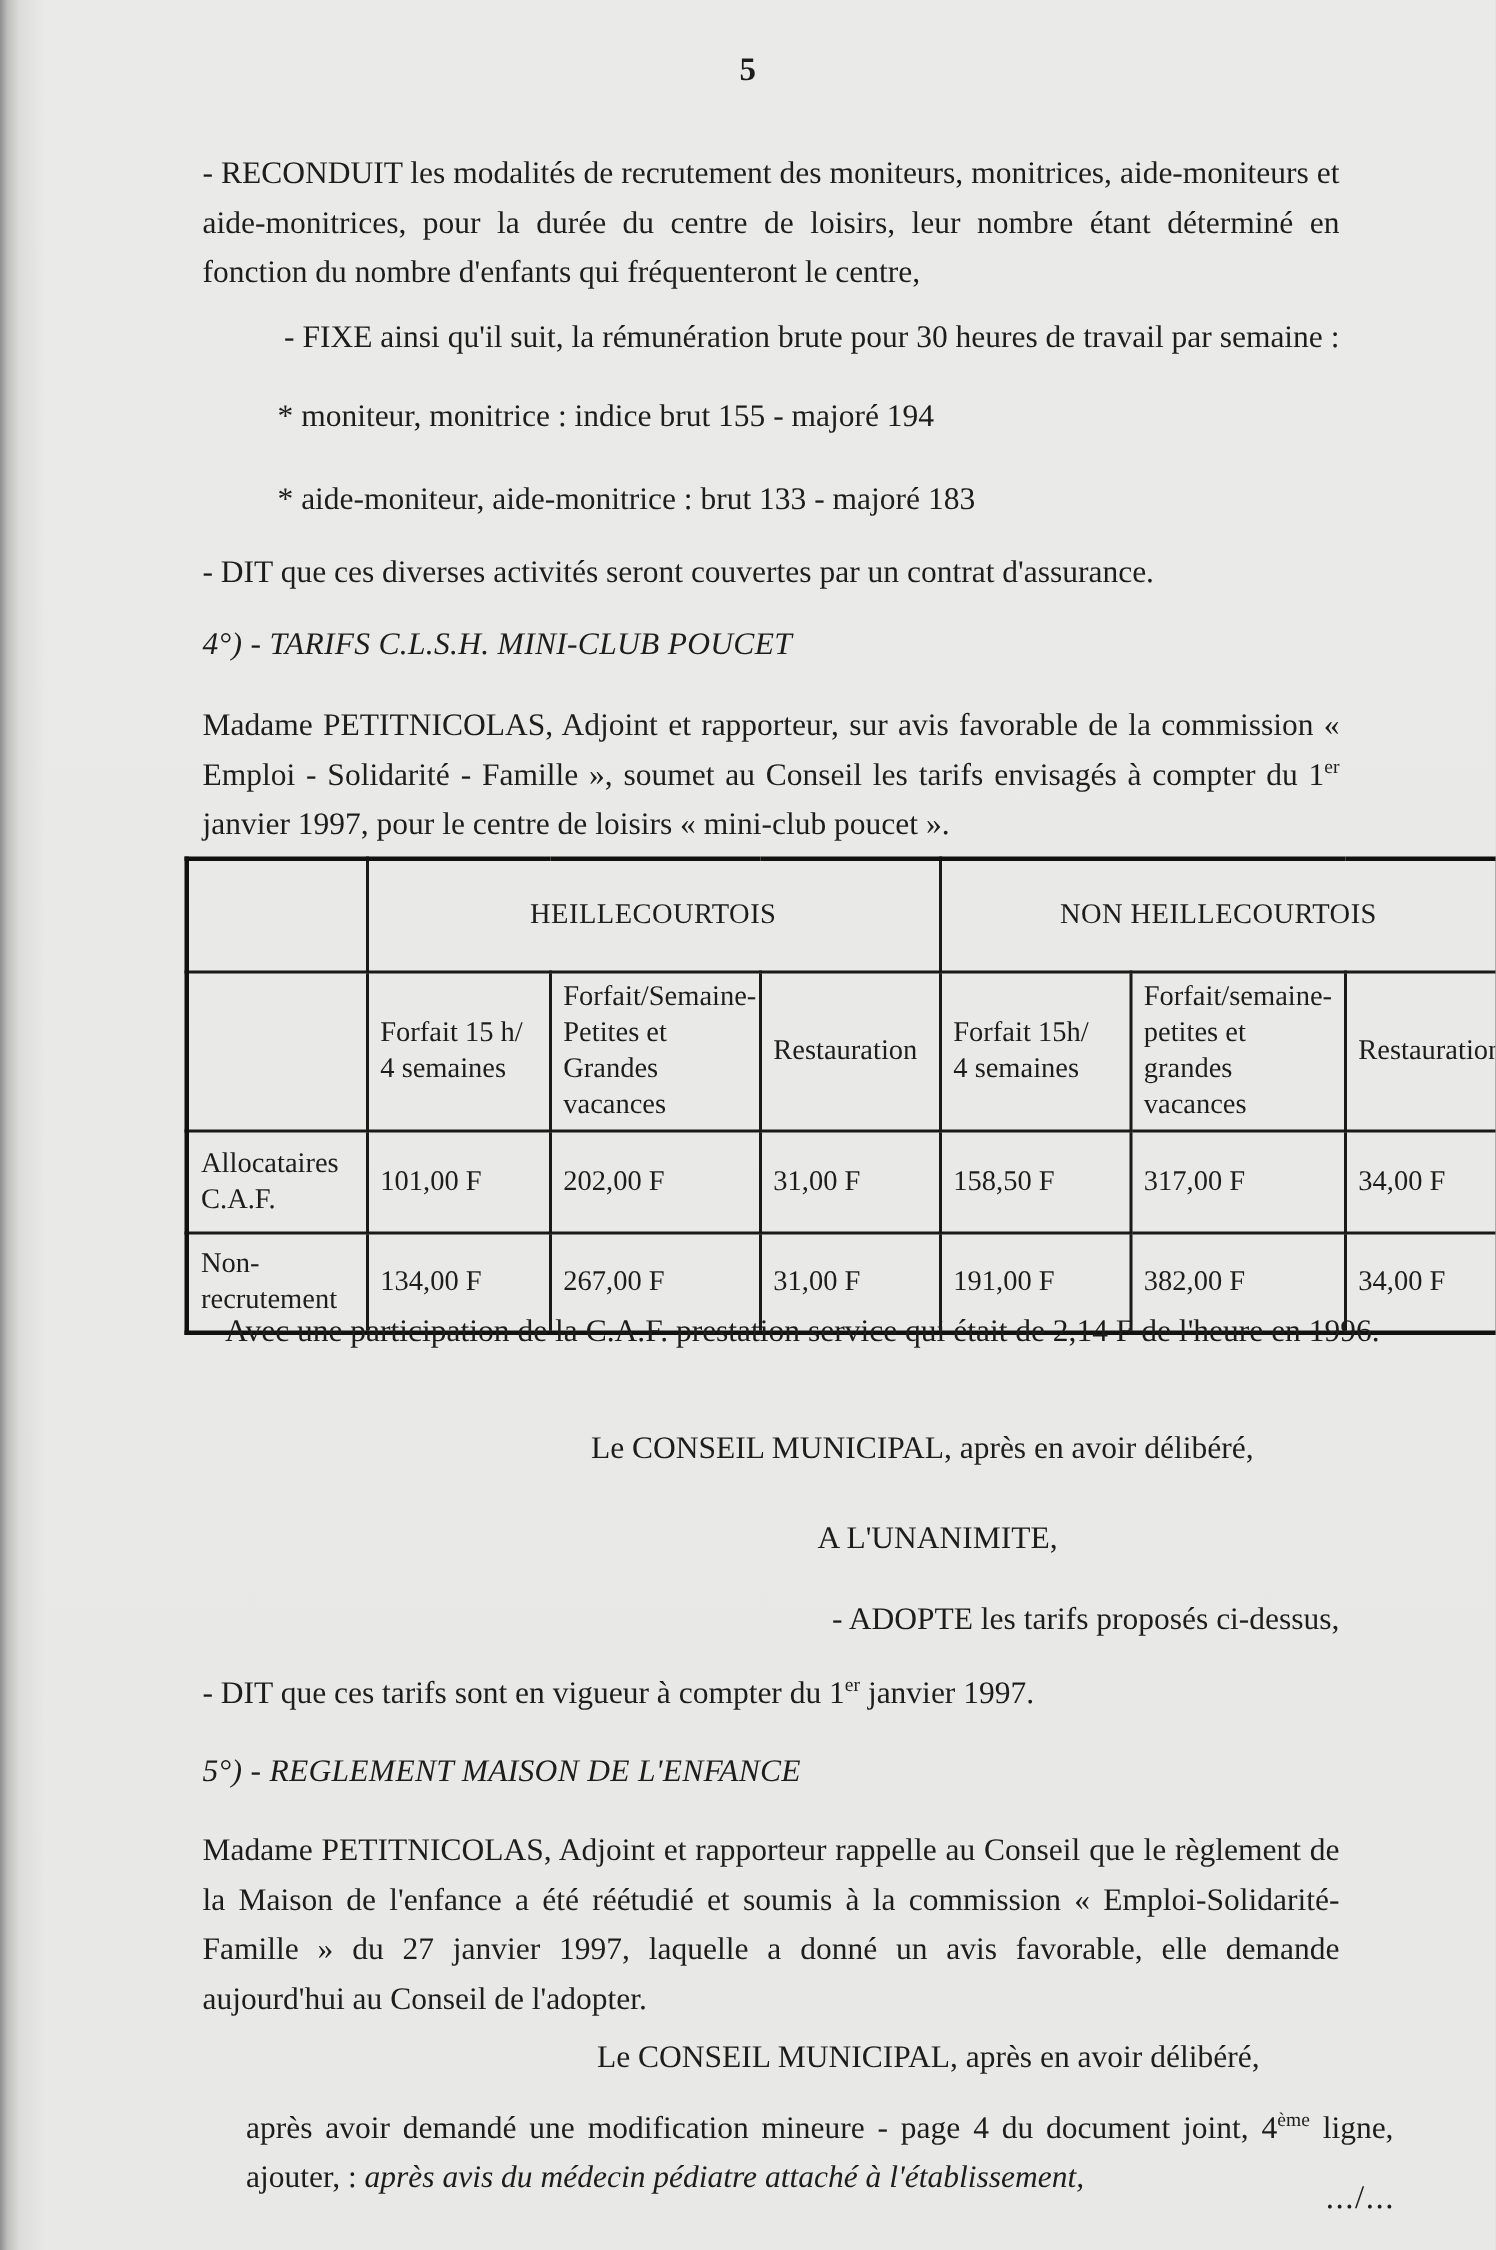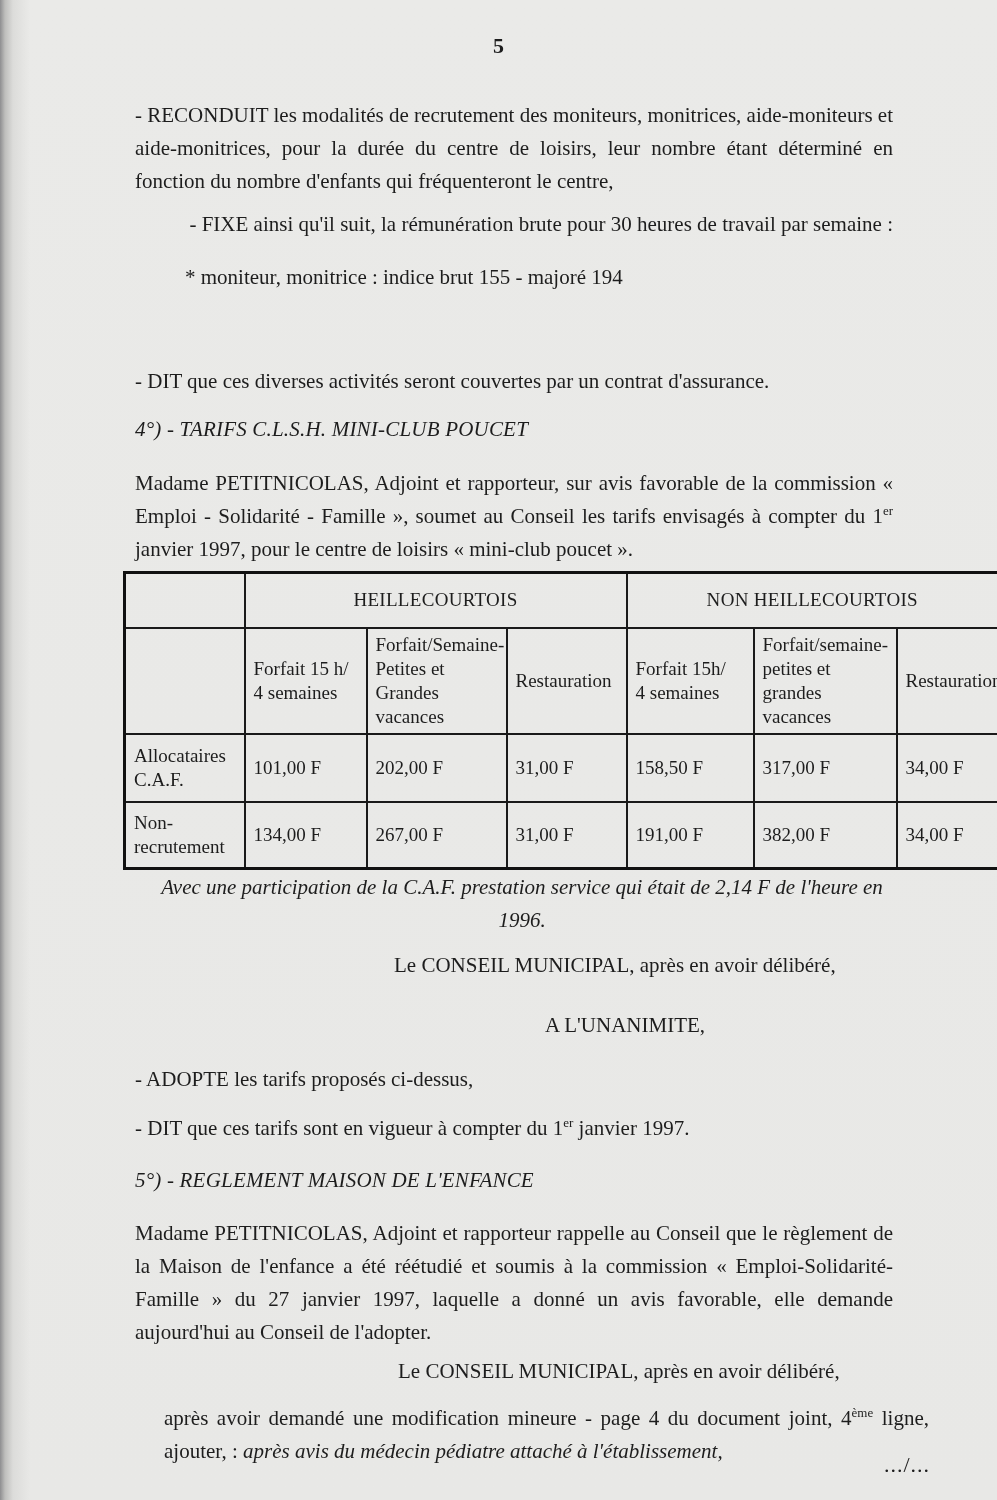--- a/index.html
+++ b/index.html
@@ -32,24 +32,24 @@
   .p-fixe{top:208px;left:135px;width:758px;text-align:right;}
   .bullet1{top:261px;left:185px;width:708px;text-align:left;}
   .bullet2{top:316px;left:185px;width:708px;text-align:left;}
   .p-dit-assurance{top:365px;left:135px;width:758px;text-align:left;}
   .heading{
     font-size:21px;font-weight:normal;font-style:italic;
     letter-spacing:0.2px;
   }
   .heading-4{top:413px;left:135px;width:758px;}
   .p-commission{top:467px;left:135px;width:758px;}
-  .note-caf{top:871px;left:136px;width:772px;font-style:italic;text-align:center;}
+  .note-caf{top:871px;left:150px;width:772px;text-align:left;}
   .le-conseil-1{top:949px;left:394px;white-space:nowrap;text-align:left;}
   .unanimite{top:1009px;left:545px;white-space:nowrap;text-align:center;}
-  .p-adopte{top:1063px;left:135px;width:758px;text-align:left;}
+  .p-adopte{top:1063px;left:135px;width:758px;text-align:right;}
   .p-dit-tarifs{top:1112px;left:135px;width:758px;text-align:left;}
   .heading-5{top:1164px;left:135px;width:758px;}
   .p-reglement{top:1217px;left:135px;width:758px;}
   .le-conseil-2{top:1355px;left:398px;white-space:nowrap;text-align:left;}
   .p-final{top:1402px;left:135px;width:765px;margin-left:29px;}
   .continuation{top:1448px;left:135px;width:795px;text-align:right;font-size:22px;letter-spacing:1px;}
   sup{
     font-size:13px;
     line-height:0;
     vertical-align:baseline;
@@ -68,21 +68,21 @@
   }
   table.tariff td{
     border:2px solid #1a1a1a;
     font-size:19px;
     line-height:24px;
     padding:4px 8px;
     vertical-align:middle;
     overflow:hidden;
   }
   table.tariff{border:3px solid #111;}
-  tr.r-group{height:55px;}
+  tr.r-group{height:75px;}
   tr.r-head{height:69px;}
   tr.r-data1{height:68px;}
   tr.r-data2{height:67px;}
   td.group-head{text-align:center;font-size:19.5px;letter-spacing:0.3px;}
   td.pre{white-space:pre-line;}
   td.label-top{vertical-align:top;}
   td.label-bottom{vertical-align:bottom;padding-bottom:6px;}
 </style>
 </head>
 <body>
@@ -90,20 +90,21 @@
 <div class="page">
 
   <div class="abs page-number">5</div>
 
   <div class="abs body-text p-reconduit">- RECONDUIT les modalités de recrutement des moniteurs, monitrices, aide-moniteurs et aide-monitrices, pour la durée du centre de loisirs, leur nombre étant déterminé en fonction du nombre d'enfants qui fréquenteront le centre,</div>
 
   <div class="abs body-text p-fixe">- FIXE ainsi qu'il suit, la rémunération brute pour 30 heures de travail par semaine :</div>
 
   <div class="abs body-text bullet1">* moniteur, monitrice : indice brut 155 - majoré 194</div>
 
+  <div class="abs body-text bullet2">* aide-moniteur, aide-monitrice : brut 133 - majoré 183</div>
 
   <div class="abs body-text p-dit-assurance">- DIT que ces diverses activités seront couvertes par un contrat d'assurance.</div>
 
   <div class="abs body-text heading heading-4">4°) - TARIFS C.L.S.H. MINI-CLUB POUCET</div>
 
   <div class="abs body-text p-commission"><span>Madame PETITNICOLAS, Adjoint et rapporteur, sur avis favorable de la commission « Emploi - Solidarité - Famille », soumet au Conseil  les tarifs envisagés à compter du 1</span><sup>er</sup><span> janvier 1997, pour le centre de loisirs « mini-club poucet ».</span></div>
 
   <div class="abs tariff-table-wrap">
     <table class="tariff">
       <colgroup>

